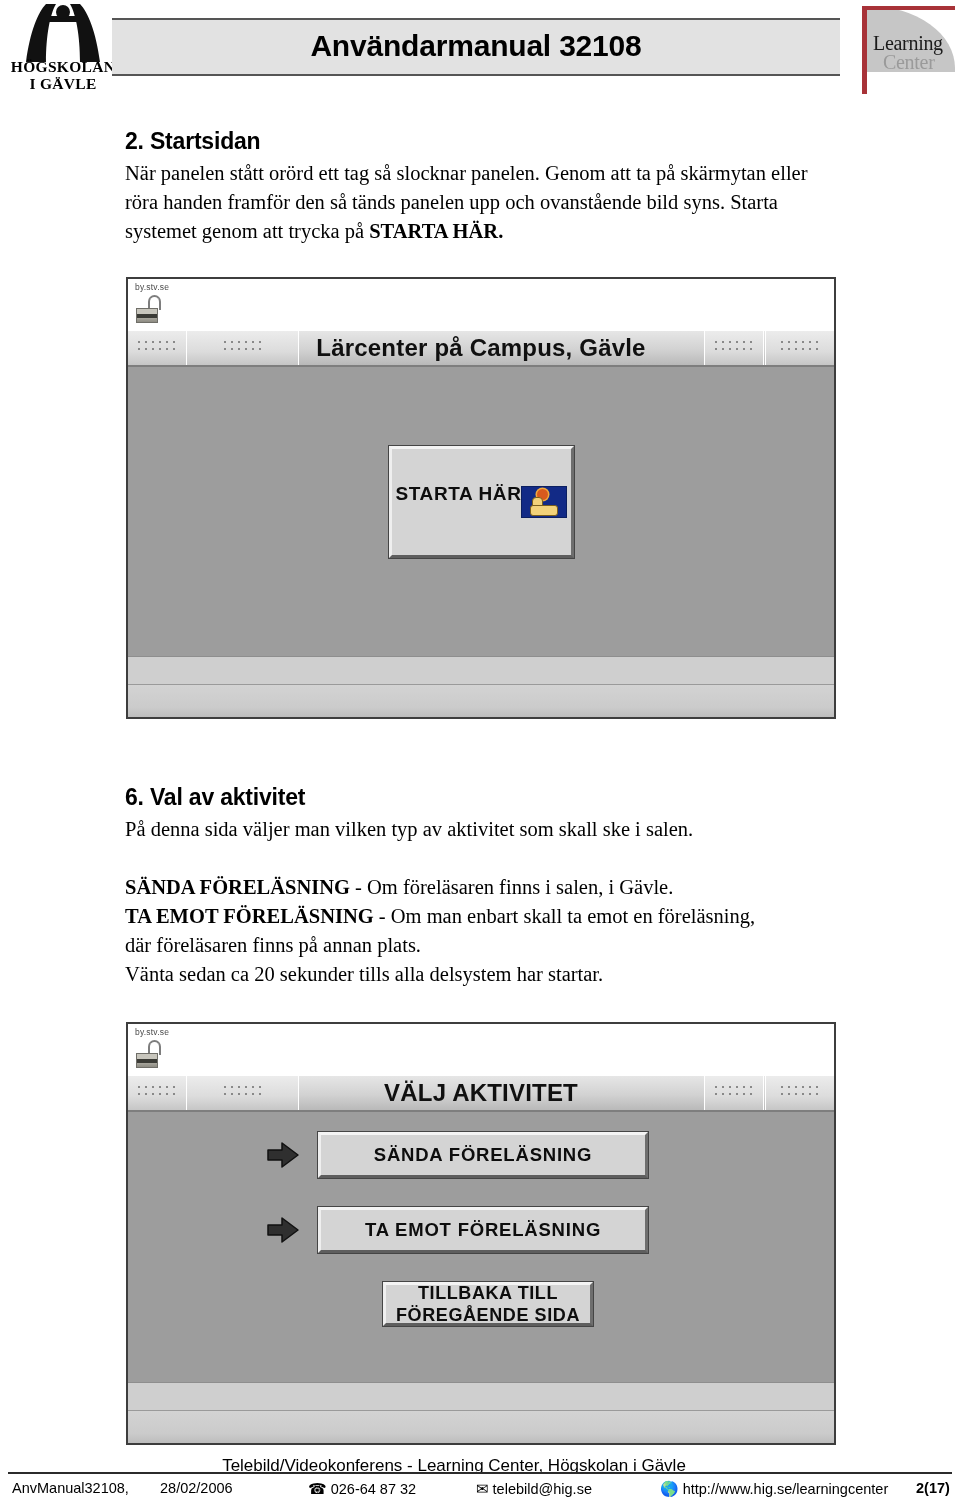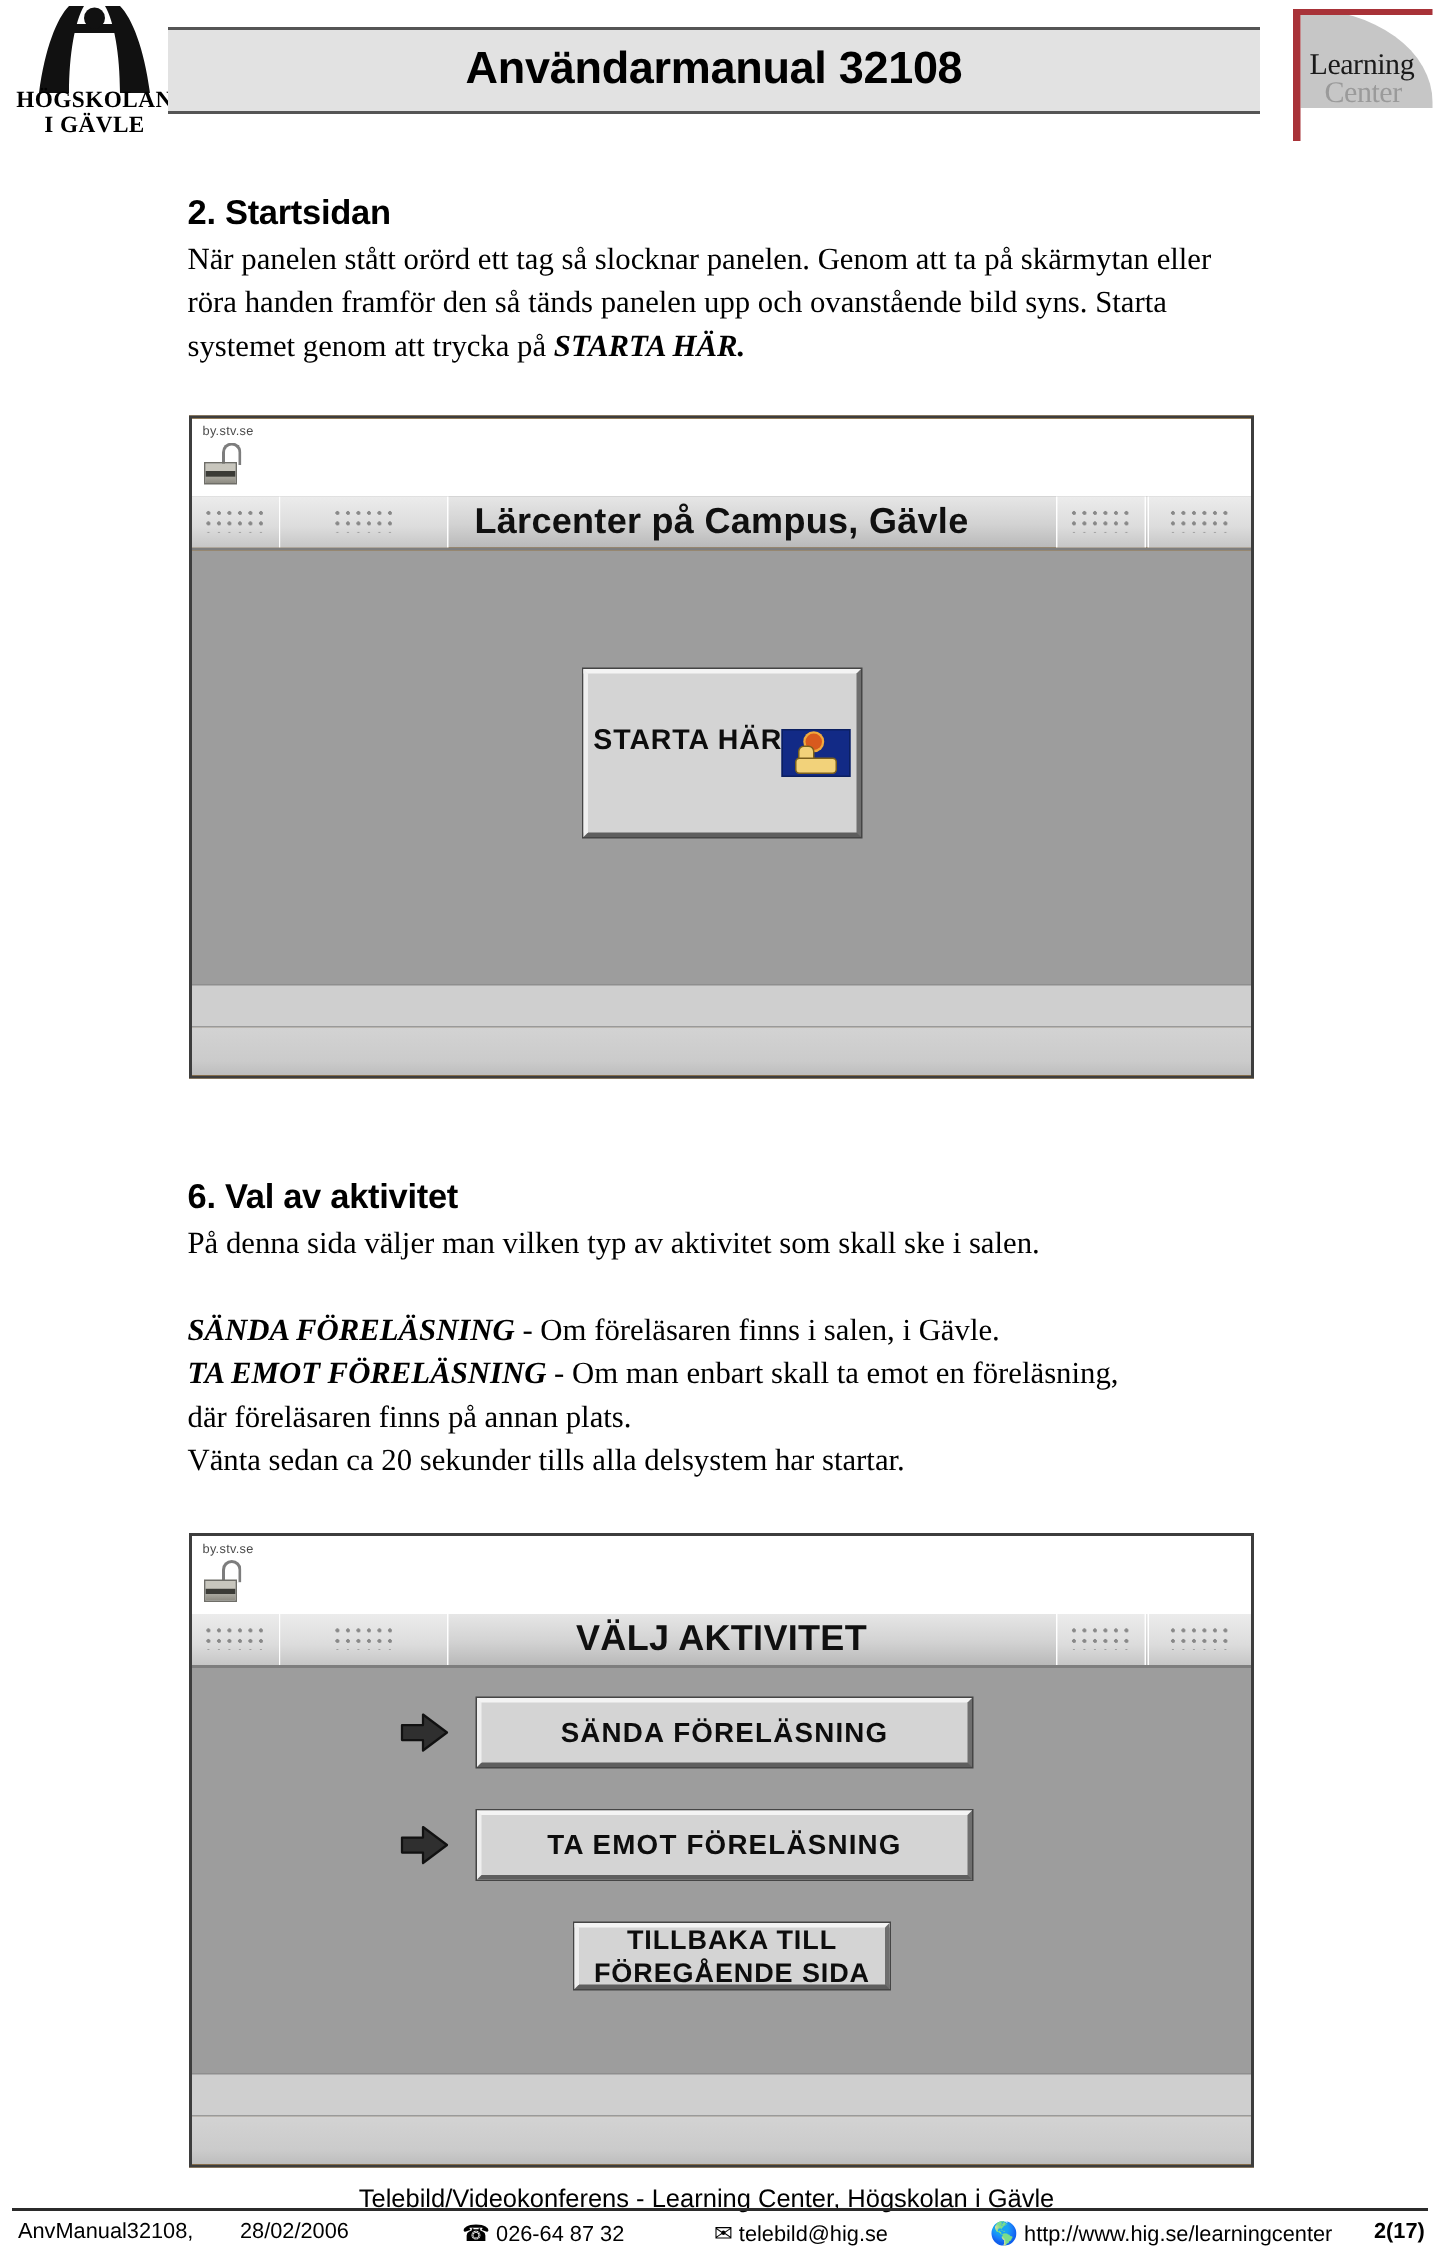--- a/index.html
+++ b/index.html
@@ -114,21 +114,20 @@
   }
   .para {
     font-family: "Liberation Serif", serif;
     font-size: 20.5px;
     line-height: 29px;
     margin: 0;
     text-align: left;
   }
   .para .bi {
     font-weight: 700;
-    font-style: italic;
   }
   .spacer-line { height: 29px; }
 
   
   .panel {
     position: absolute;
     border: 2px solid #3d3d3d;
     box-sizing: border-box;
     background: #a16207;
     overflow: hidden;
@@ -294,21 +293,21 @@
   }
   .arrow-icon {
     position: absolute;
     width: 34px; height: 30px;
     color: #2b2b2b;
   }
 
   
   .panel-caption {
     position: absolute;
-    left: 17px; width: 908px;
+    left: 0; width: 908px;
     text-align: center;
     font-family: "Liberation Sans", sans-serif;
     font-size: 17px;
     color: #000;
   }
   .footer-rule {
     position: absolute;
     left: 8px; top: 1472px;
     width: 944px; height: 0;
     border-top: 2px solid #2b2b2b;

